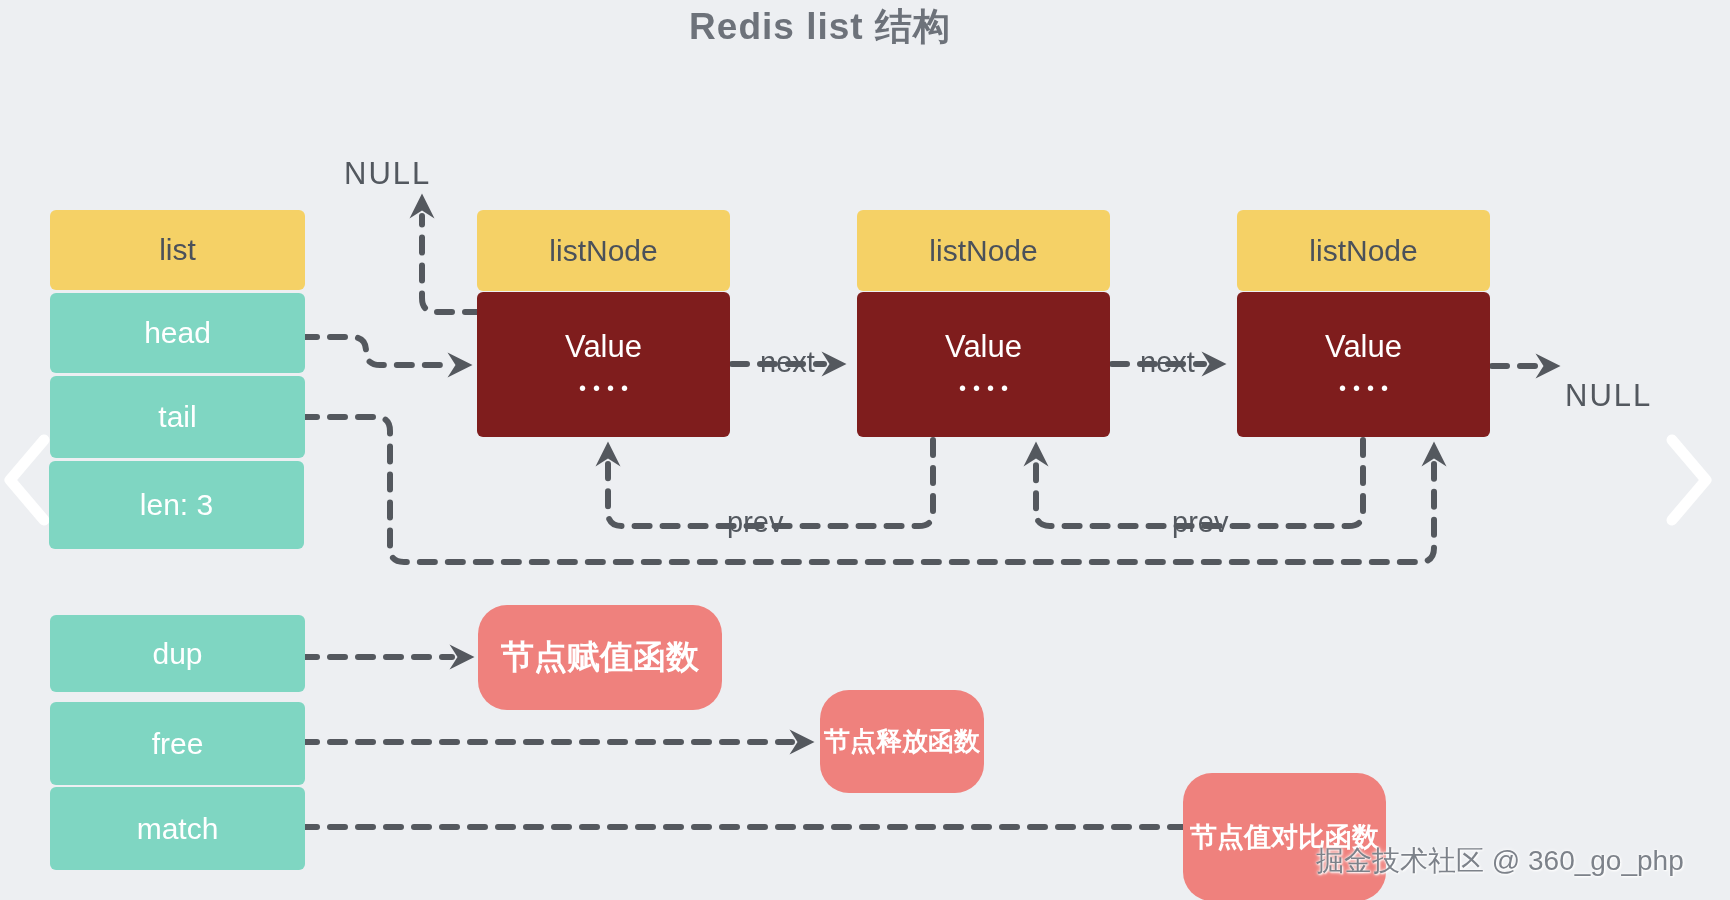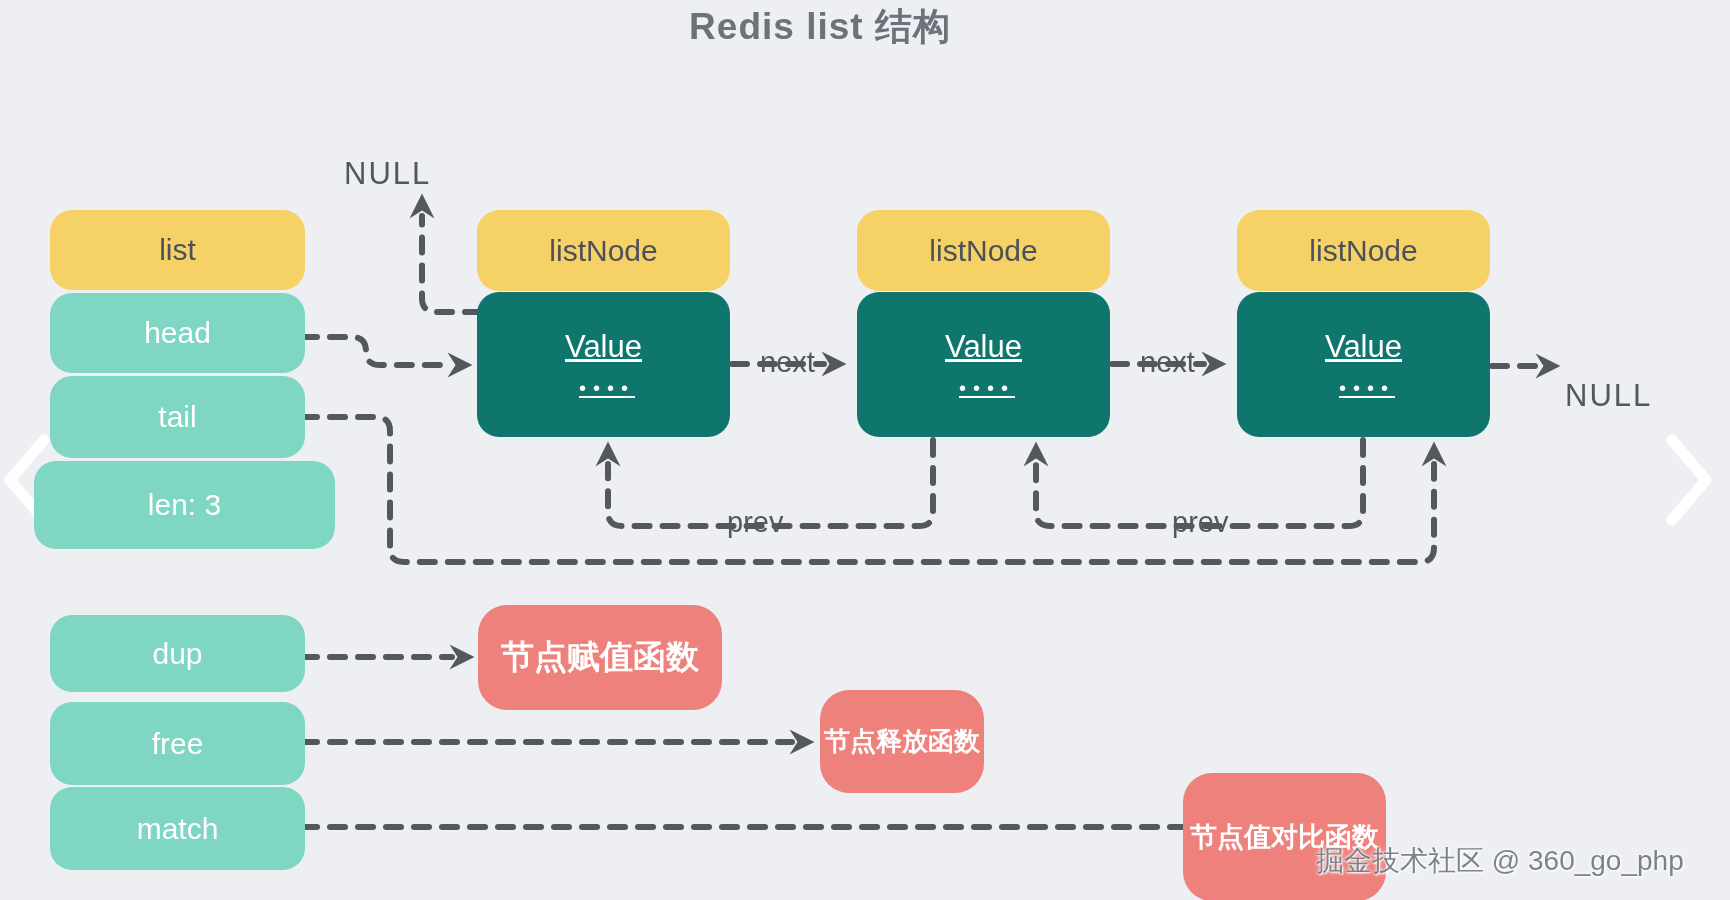--- a/index.html
+++ b/index.html
@@ -1,24 +1,24 @@
 <!DOCTYPE html>
 <html><head>
 <meta charset="utf-8">
 <style>
   html,body{margin:0;padding:0;background:#edeff2;}
   body{width:1730px;height:900px;overflow:hidden;font-family:"Liberation Sans","DejaVu Sans",sans-serif;}
   .stage{position:relative;width:1730px;height:900px;background:#edeff2;}
   .title{position:absolute;left:520px;top:2px;width:600px;text-align:center;
          font-size:37px;font-weight:600;color:#6d727a;letter-spacing:1px;}
   .bx{position:absolute;display:flex;align-items:center;justify-content:center;
-      border-radius:22px;box-sizing:border-box;}
+      border-radius:6px;box-sizing:border-box;}
   .yellow{background:#f5d166;color:#4b515a;font-size:30px;}
   .teal{background:#7fd6c2;color:#ffffff;font-size:30px;}
-  .blue{background:#0f766e;color:#ffffff;flex-direction:column;text-decoration:underline;}
+  .blue{background:#7f1d1d;color:#ffffff;flex-direction:column;}
   .blue .val{font-size:31px;line-height:1;}
   .blue .dots{font-size:20px;letter-spacing:7px;margin-top:16px;line-height:1;text-indent:7px;}
   .red{background:#ef817d;color:#ffffff;font-weight:600;border-radius:29px;}
   .lbl{position:absolute;color:#53585f;line-height:1;margin-top:28px;}
   .overlay{position:absolute;left:0;top:0;width:1730px;height:900px;}
   .watermark{position:absolute;left:1316px;top:842px;font-size:28px;font-weight:500;color:#7d828a;
              text-shadow:0 0 4px #ffffff,0 0 2px #ffffff,1px 1px 2px #ffffff;white-space:nowrap;}
 </style>
 </head>
 <body>
@@ -46,21 +46,21 @@
       <path d="M 302 742 H 792" marker-end="url(#arw)"></path>
       <path d="M 302 827 H 1187" marker-end="url(#arw)"></path>
     </g>
     <polyline points="44,440 10,480 44,520" fill="none" stroke="#ffffff" stroke-width="11" stroke-linecap="round" stroke-linejoin="round"></polyline>
     <polyline points="1672,440 1706,480 1672,520" fill="none" stroke="#ffffff" stroke-width="11" stroke-linecap="round" stroke-linejoin="round"></polyline>
   </svg>
 
   <div class="bx yellow" style="left:50px;top:210px;width:255px;height:80px">list</div>
   <div class="bx teal" style="left:50px;top:376px;width:255px;height:82px">tail</div>
   <div class="bx teal" style="left:50px;top:293px;width:255px;height:80px">head</div>
-  <div class="bx teal" style="left:34px;top:461px;width:301px;height:88px">len: 3</div>
+  <div class="bx teal" style="left:49px;top:461px;width:255px;height:88px">len: 3</div>
 
   <div class="bx yellow" style="left:477px;top:210px;width:253px;height:81px">listNode</div>
   <div class="bx blue" style="left:477px;top:292px;width:253px;height:145px">
     <div class="val">Value</div>
     <div class="dots">••••</div>
   </div>
 
   <div class="bx yellow" style="left:857px;top:210px;width:253px;height:81px">listNode</div>
   <div class="bx blue" style="left:857px;top:292px;width:253px;height:145px">
     <div class="val">Value</div>

